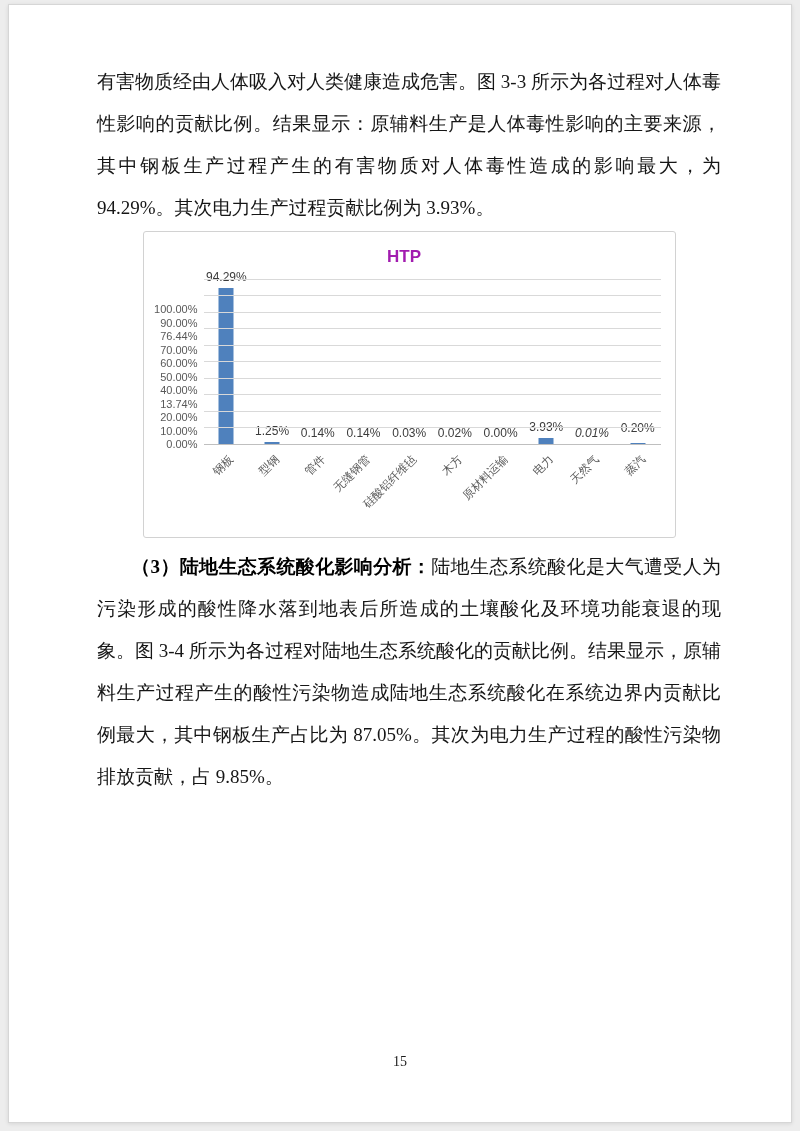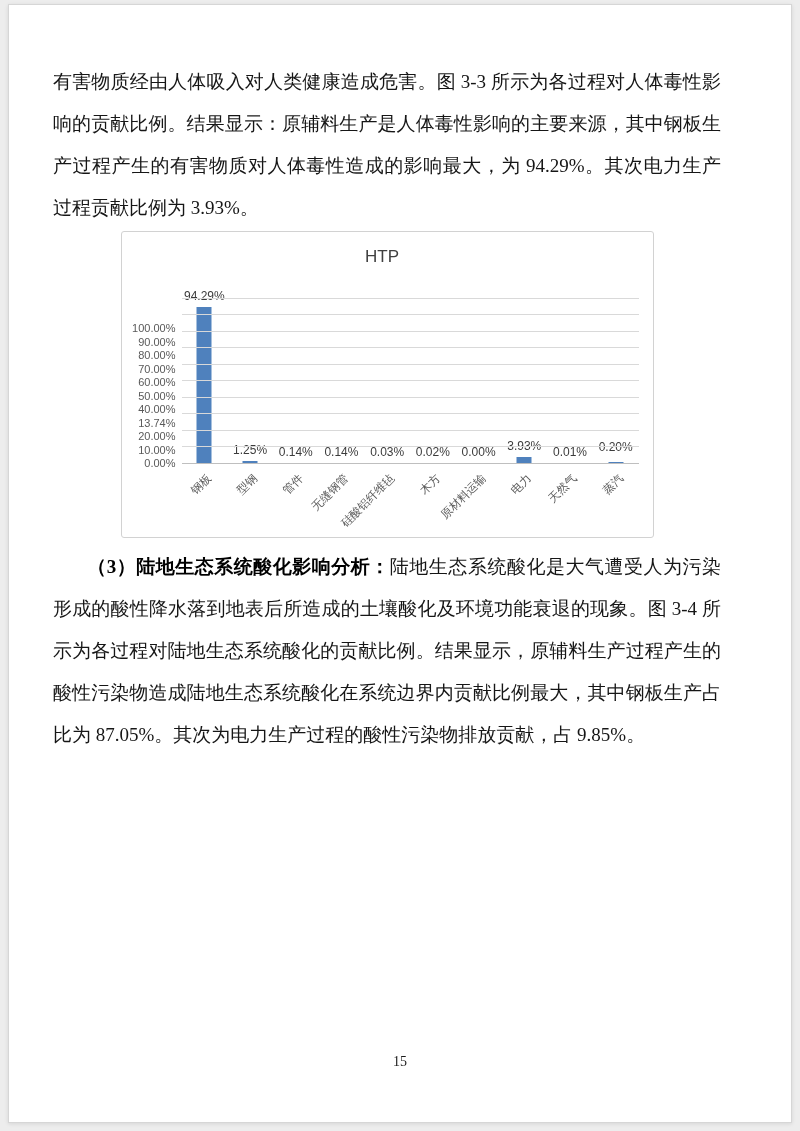--- a/index.html
+++ b/index.html
@@ -10,21 +10,21 @@
     font-family: "Liberation Serif", "DejaVu Serif", serif;
   }
   .page {
     position: absolute;
     left: 8px; top: 4px;
     width: 784px; height: 1119px;
     background: #ffffff;
     border: 1px solid #d6d6d6;
     box-shadow: 0 1px 4px rgba(0,0,0,0.10);
   }
-  .content { padding: 56px 70px 0 44px; }
+  .content { padding: 56px 70px 0 88px; }
 
   p.body-text {
     margin: 0;
     font-size: 19px;
     line-height: 42px;
     color: #161616;
     text-align: justify;
     text-justify: inter-character;
   }
   .para2 { text-indent: 1.8em; margin-top: 8px !important; }
@@ -35,25 +35,25 @@
     width: 533px; height: 307px;
     margin: 2px auto 0;
     border: 1px solid #d2d2d2;
     border-radius: 3px;
     background: #fff;
     padding: 12px 14px 0 4px;
     font-family: "Liberation Sans", "DejaVu Sans", sans-serif;
   }
   .chart-title {
     height: 26px;
-    margin-bottom: 28px;
+    margin-bottom: 9px;
     text-align: center;
     font-size: 17px;
-    font-weight: normal;
-    color: #404040;
+    font-weight: bold;
+    color: #a21caf;
     line-height: 26px;
   }
   .chart-body {
     display: grid;
     grid-template-columns: 56px 1fr;
     grid-template-rows: 165px 88px;
   }
   .y-axis { position: relative; grid-column: 1; grid-row: 1; margin-top: 30px; }
   .y-axis span {
     position: absolute;
@@ -120,21 +120,21 @@
   <div class="content">
 
     <p class="body-text">有害物质经由人体吸入对人类健康造成危害。图 3-3 所示为各过程对人体毒性影响的贡献比例。结果显示：原辅料生产是人体毒性影响的主要来源，其中钢板生产过程产生的有害物质对人体毒性造成的影响最大，为 94.29%。其次电力生产过程贡献比例为 3.93%。</p>
 
     <div class="chart-frame">
       <div class="chart-title">HTP</div>
       <div class="chart-body">
         <div class="y-axis">
             <span style="bottom: calc(100% - 6px);">100.00%</span>
             <span style="bottom: calc(90% - 6px);">90.00%</span>
-            <span style="bottom: calc(80% - 6px);">80.00%</span>
+            <span style="bottom: calc(80% - 6px);">76.44%</span>
             <span style="bottom: calc(70% - 6px);">70.00%</span>
             <span style="bottom: calc(60% - 6px);">60.00%</span>
             <span style="bottom: calc(50% - 6px);">50.00%</span>
             <span style="bottom: calc(40% - 6px);">40.00%</span>
             <span style="bottom: calc(30% - 6px);">13.74%</span>
             <span style="bottom: calc(20% - 6px);">20.00%</span>
             <span style="bottom: calc(10% - 6px);">10.00%</span>
             <span style="bottom: calc(0% - 6px);">0.00%</span>
           </div>
         <div class="plot">
@@ -165,21 +165,21 @@
               </div>
               <div class="bar-cell">
                 <span class="bar-label" style="bottom: 4px;">0.00%</span>
               </div>
               <div class="bar-cell">
                 <div class="bar" style="height: 6.4845px; background: rgb(79, 129, 189);"></div>
                 <span class="bar-label" style="bottom: 10.4845px;">3.93%</span>
               </div>
               <div class="bar-cell">
                 <div class="bar" style="height: 0.0165px; background: rgb(79, 129, 189);"></div>
-                <span class="bar-label" style="bottom: 4.0165px;">0.01%</span>
+                <span class="bar-label" style="bottom: 4.0165px; font-style: italic;">0.01%</span>
               </div>
               <div class="bar-cell">
                 <div class="bar" style="height: 1.5px; background: rgb(79, 129, 189);"></div>
                 <span class="bar-label" style="bottom: 9px;">0.20%</span>
               </div>
             </div>
         <div class="gridline" style="bottom: calc(100% - 0.5px); background: rgb(217, 217, 217);"></div>
             <div class="gridline" style="bottom: calc(90% - 0.5px); background: rgb(217, 217, 217);"></div>
             <div class="gridline" style="bottom: calc(80% - 0.5px); background: rgb(217, 217, 217);"></div>
             <div class="gridline" style="bottom: calc(70% - 0.5px); background: rgb(217, 217, 217);"></div>

